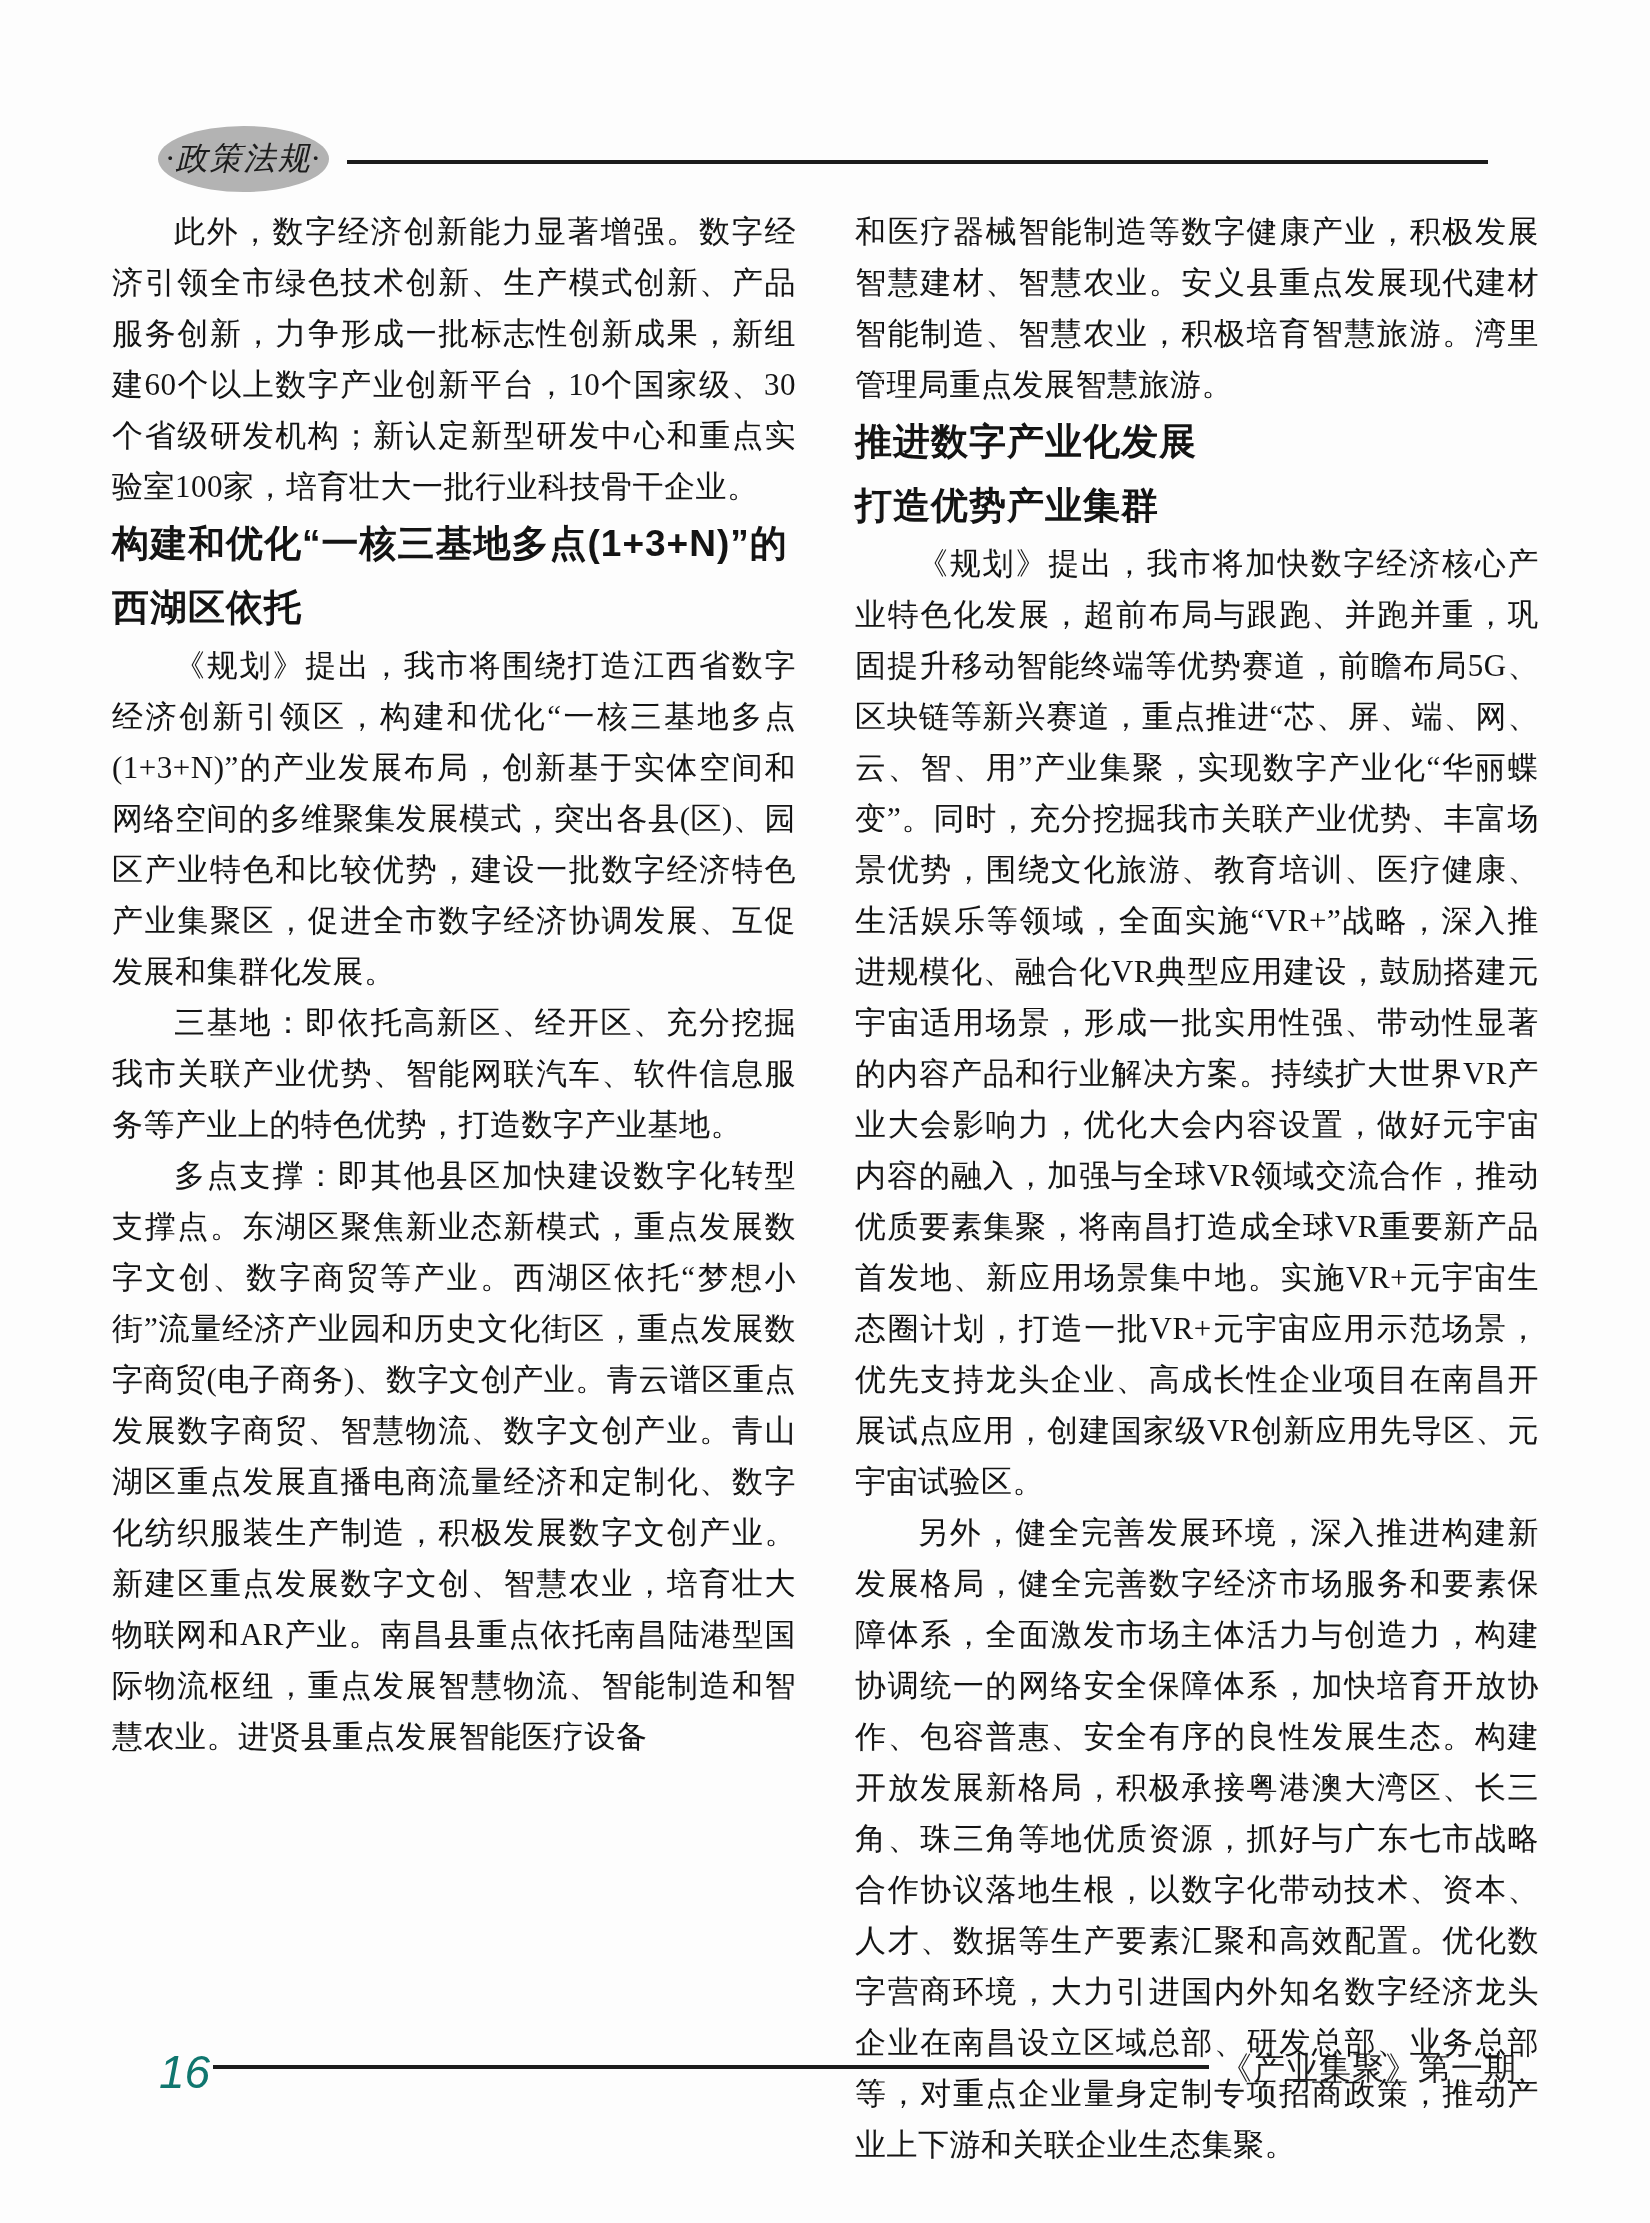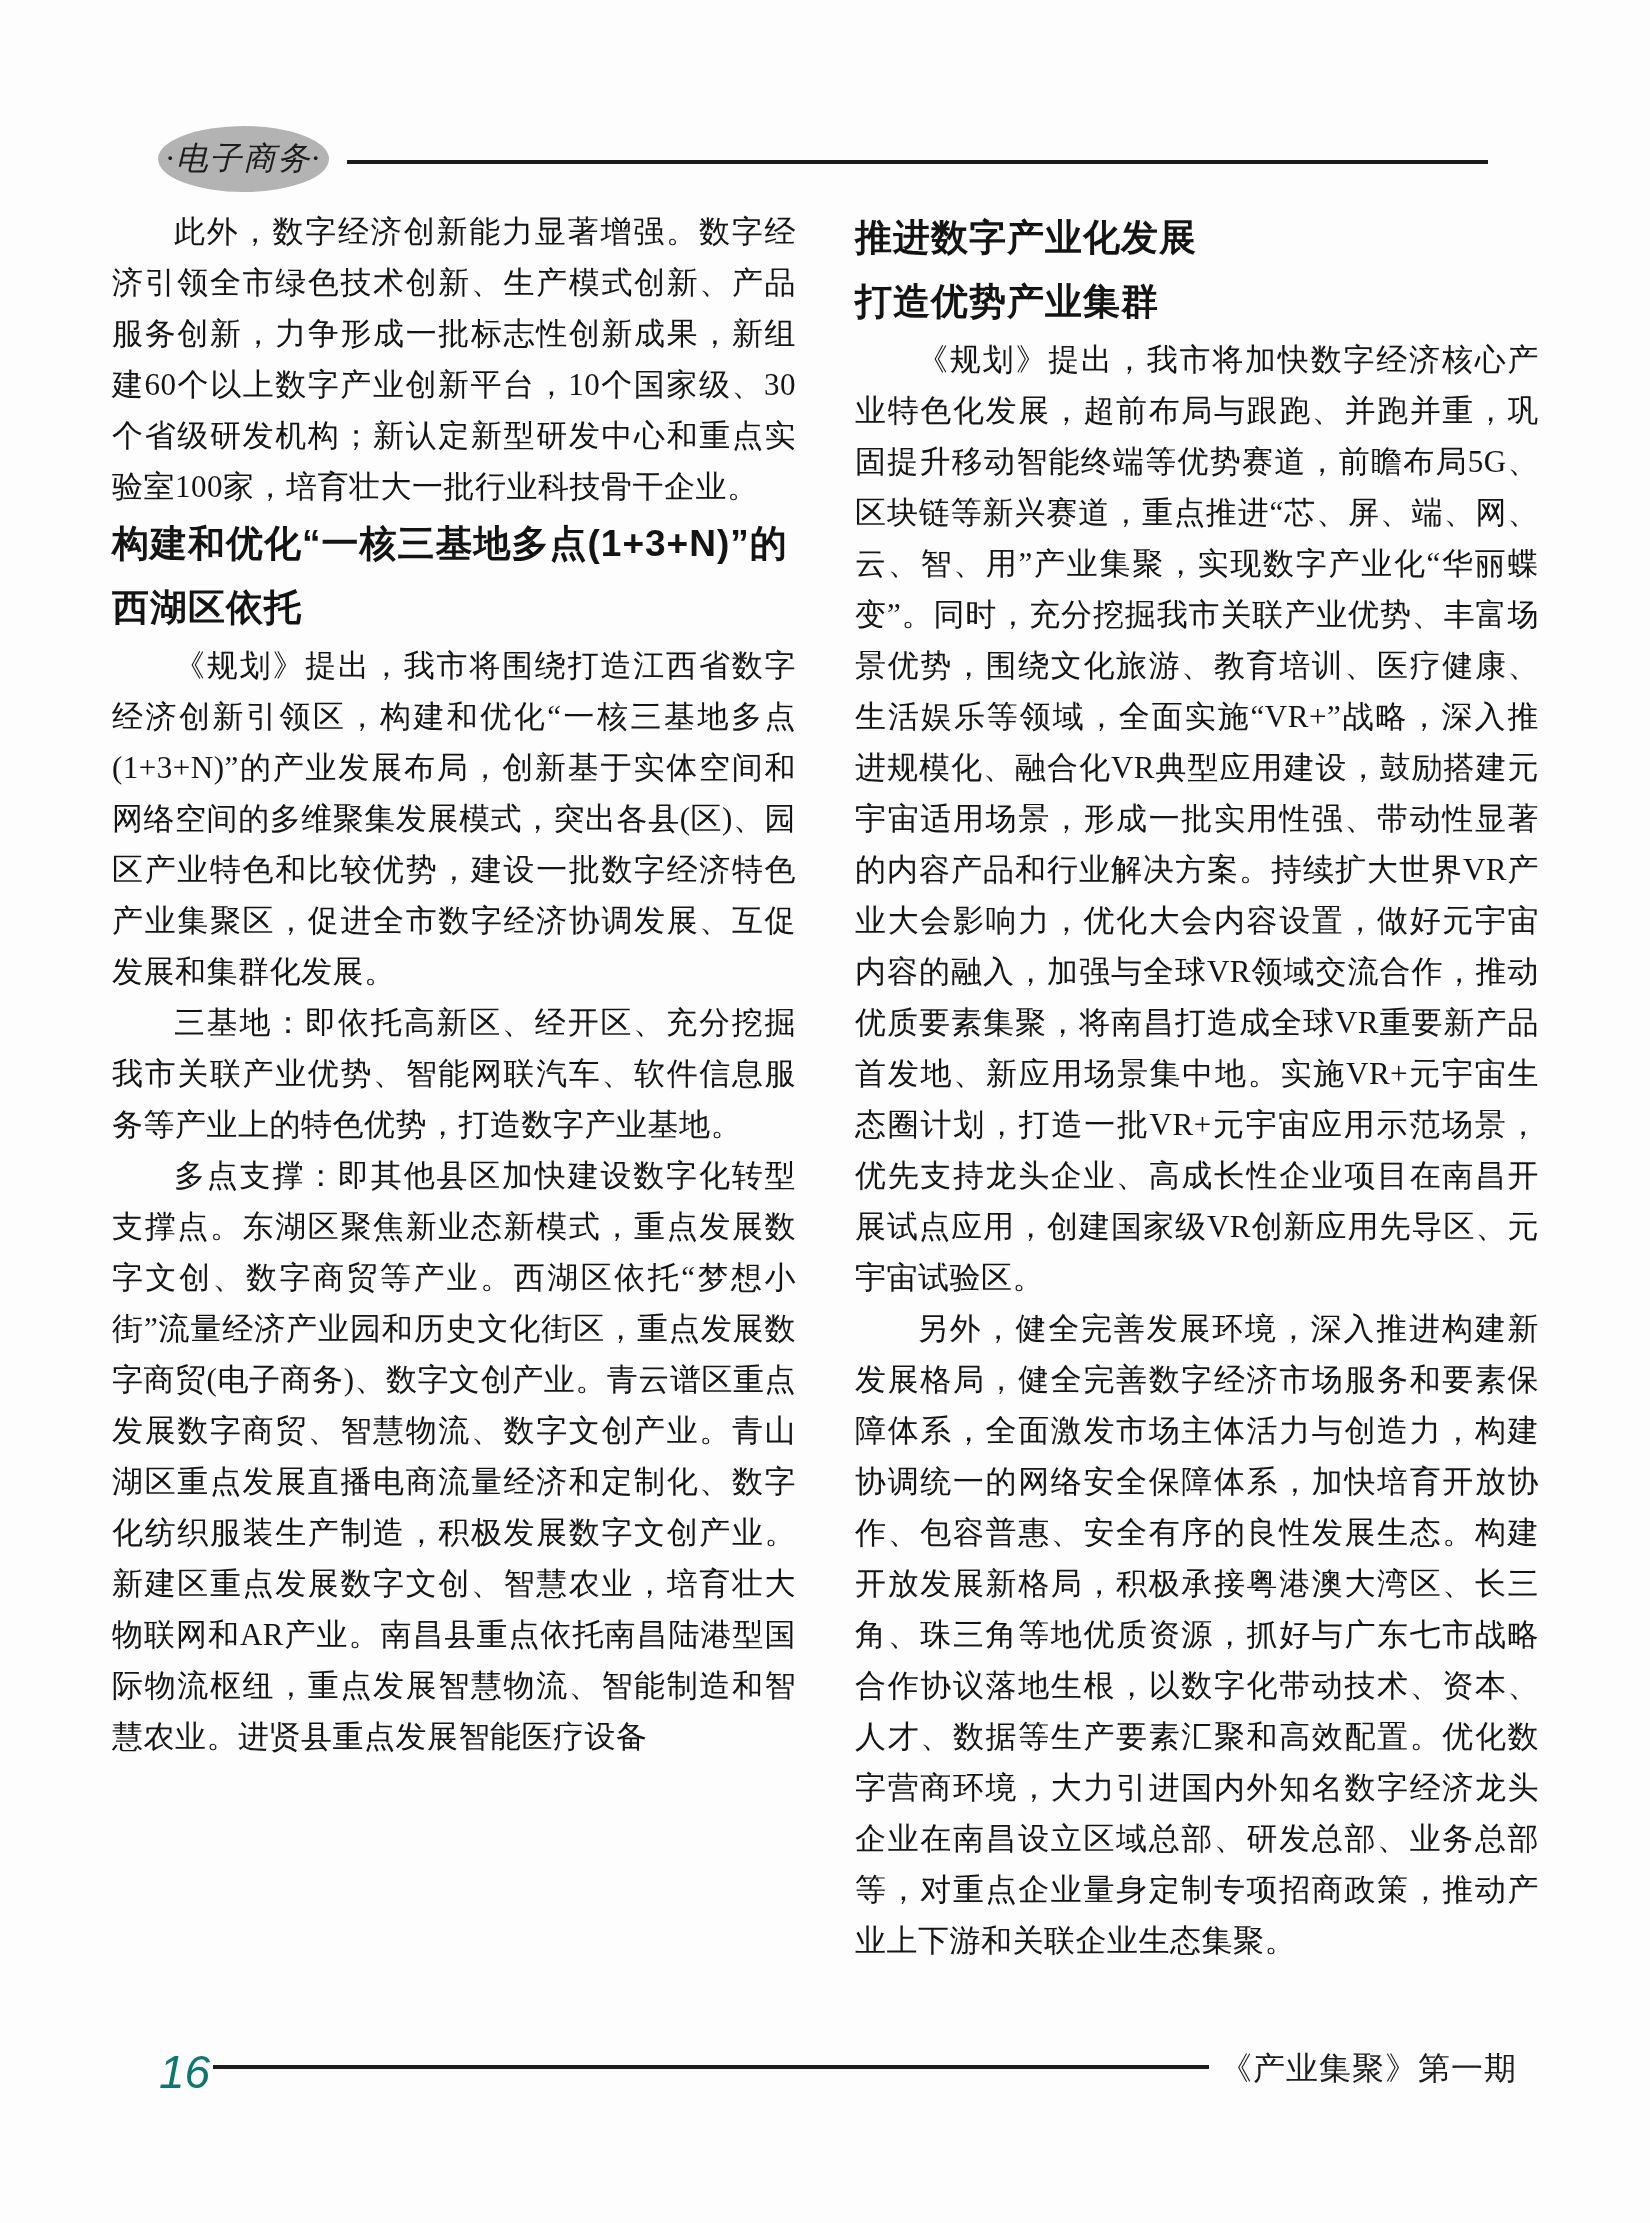--- a/index.html
+++ b/index.html
@@ -98,36 +98,37 @@
     letter-spacing: 1px;
     color: #1c1c1c;
   }
 </style>
 </head>
 <body>
 
 <div class="page">
 
   <div class="badge">
-    <span>·电子商务·</span>
+    <span>·政策法规·</span>
   </div>
   <div class="header-rule"></div>
 
   <div class="columns">
 
     <div class="col">
       <p class="para indent">此外，数字经济创新能力显著增强。数字经济引领全市绿色技术创新、生产模式创新、产品服务创新，力争形成一批标志性创新成果，新组建60个以上数字产业创新平台，10个国家级、30个省级研发机构；新认定新型研发中心和重点实验室100家，培育壮大一批行业科技骨干企业。</p>
       <div class="col-heading">构建和优化“一核三基地多点(1+3+N)”的</div>
       <div class="col-heading">西湖区依托</div>
       <p class="para indent">《规划》提出，我市将围绕打造江西省数字经济创新引领区，构建和优化“一核三基地多点(1+3+N)”的产业发展布局，创新基于实体空间和网络空间的多维聚集发展模式，突出各县(区)、园区产业特色和比较优势，建设一批数字经济特色产业集聚区，促进全市数字经济协调发展、互促发展和集群化发展。</p>
       <p class="para indent">三基地：即依托高新区、经开区、充分挖掘我市关联产业优势、智能网联汽车、软件信息服务等产业上的特色优势，打造数字产业基地。</p>
       <p class="para indent">多点支撑：即其他县区加快建设数字化转型支撑点。东湖区聚焦新业态新模式，重点发展数字文创、数字商贸等产业。西湖区依托“梦想小街”流量经济产业园和历史文化街区，重点发展数字商贸(电子商务)、数字文创产业。青云谱区重点发展数字商贸、智慧物流、数字文创产业。青山湖区重点发展直播电商流量经济和定制化、数字化纺织服装生产制造，积极发展数字文创产业。新建区重点发展数字文创、智慧农业，培育壮大物联网和AR产业。南昌县重点依托南昌陆港型国际物流枢纽，重点发展智慧物流、智能制造和智慧农业。进贤县重点发展智能医疗设备</p>
     </div>
 
     <div class="col">
+      <p class="para">和医疗器械智能制造等数字健康产业，积极发展智慧建材、智慧农业。安义县重点发展现代建材智能制造、智慧农业，积极培育智慧旅游。湾里管理局重点发展智慧旅游。</p>
       <div class="col-heading">推进数字产业化发展</div>
       <div class="col-heading">打造优势产业集群</div>
       <p class="para indent">《规划》提出，我市将加快数字经济核心产业特色化发展，超前布局与跟跑、并跑并重，巩固提升移动智能终端等优势赛道，前瞻布局5G、区块链等新兴赛道，重点推进“芯、屏、端、网、云、智、用”产业集聚，实现数字产业化“华丽蝶变”。同时，充分挖掘我市关联产业优势、丰富场景优势，围绕文化旅游、教育培训、医疗健康、生活娱乐等领域，全面实施“VR+”战略，深入推进规模化、融合化VR典型应用建设，鼓励搭建元宇宙适用场景，形成一批实用性强、带动性显著的内容产品和行业解决方案。持续扩大世界VR产业大会影响力，优化大会内容设置，做好元宇宙内容的融入，加强与全球VR领域交流合作，推动优质要素集聚，将南昌打造成全球VR重要新产品首发地、新应用场景集中地。实施VR+元宇宙生态圈计划，打造一批VR+元宇宙应用示范场景，优先支持龙头企业、高成长性企业项目在南昌开展试点应用，创建国家级VR创新应用先导区、元宇宙试验区。</p>
       <p class="para indent">另外，健全完善发展环境，深入推进构建新发展格局，健全完善数字经济市场服务和要素保障体系，全面激发市场主体活力与创造力，构建协调统一的网络安全保障体系，加快培育开放协作、包容普惠、安全有序的良性发展生态。构建开放发展新格局，积极承接粤港澳大湾区、长三角、珠三角等地优质资源，抓好与广东七市战略合作协议落地生根，以数字化带动技术、资本、人才、数据等生产要素汇聚和高效配置。优化数字营商环境，大力引进国内外知名数字经济龙头企业在南昌设立区域总部、研发总部、业务总部等，对重点企业量身定制专项招商政策，推动产业上下游和关联企业生态集聚。</p>
     </div>
 
   </div>
 
   <div class="page-number">16</div>
   <div class="footer-rule"></div>

